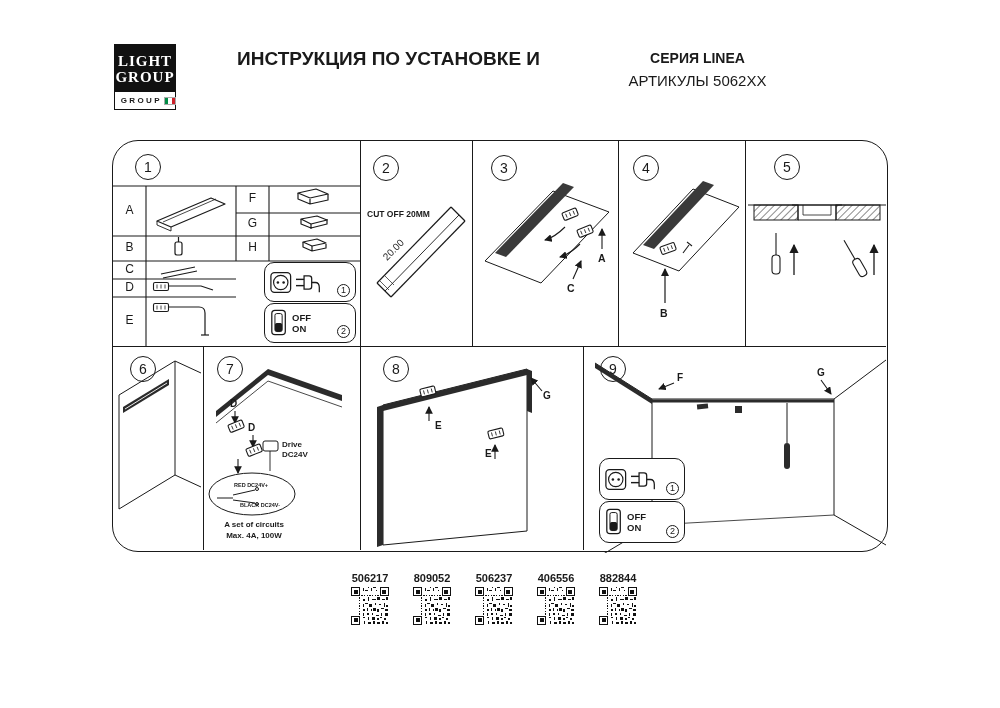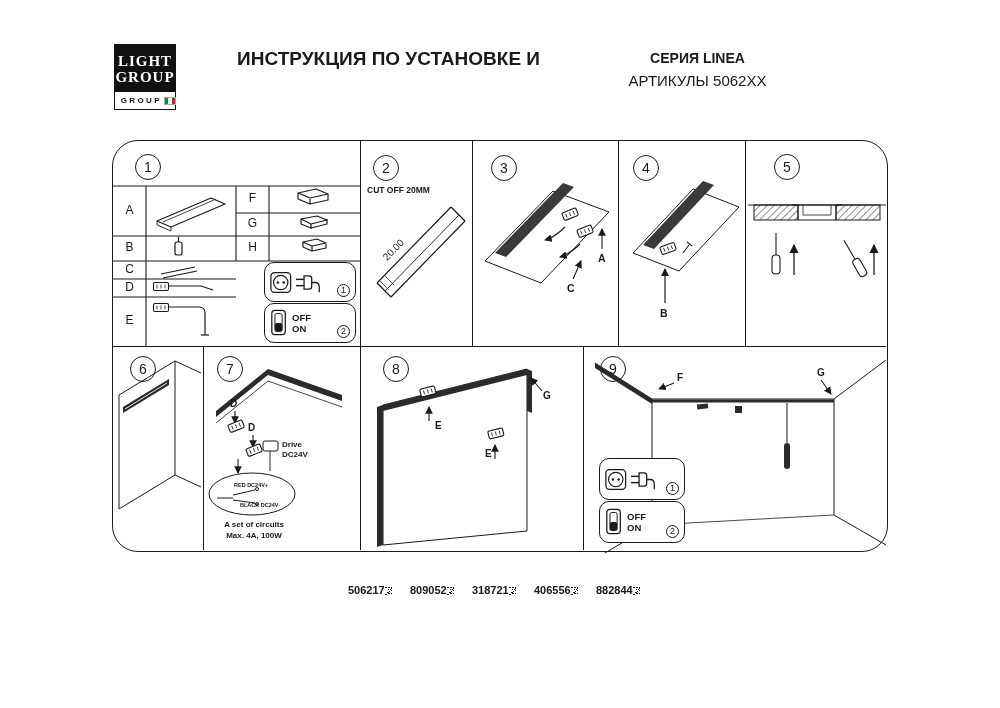--- a/index.html
+++ b/index.html
@@ -25,21 +25,21 @@
 .vd{width:1.3px}.hd{height:1.3px}
 .num{position:absolute;width:26px;height:26px;border:1.3px solid #1a1a1a;border-radius:50%;display:flex;align-items:center;justify-content:center;font-size:14px;background:#fff}
 .cl{position:absolute;width:33px;text-align:center;font-size:12px}
 .clr{left:123px}
 .pb-box{position:absolute;border:1.3px solid #1a1a1a;border-radius:10px;display:flex;align-items:center;gap:4px;padding:2px 5px;background:#fff}
 .stepnum{width:13px;height:13px;min-width:13px;border:1px solid #1a1a1a;border-radius:50%;font-size:9px;line-height:1;display:flex;align-items:center;justify-content:center;margin-left:auto;align-self:flex-end;margin-bottom:2px}
 .onoff{display:flex;flex-direction:column;font-weight:bold;font-size:9.5px;line-height:11px}
 .cutoff{position:absolute;font-size:8.5px;font-weight:bold;white-space:nowrap}
 
 .qr-row{position:absolute;left:348px;top:572px;display:flex;gap:18px}
-.qr-item{width:44px;display:flex;flex-direction:row;align-items:center}
+.qr-item{width:44px;display:flex;flex-direction:column;align-items:center}
 .qr-label{font-size:11px;font-weight:bold;margin-bottom:3px}
 .qr{width:38px;height:38px}
 svg text{font-family:"Liberation Sans",sans-serif;fill:#1a1a1a}
 </style>
 </head>
 <body>
 
 <svg width="0" height="0" style="position:absolute" aria-hidden="true">
   <defs>
     <marker id="arr" viewBox="0 0 8 8" refX="7" refY="4" markerWidth="7" markerHeight="7" orient="auto">
@@ -192,21 +192,21 @@
       <svg width="18" height="28" viewBox="0 0 20 30">
           <use href="#sym-switch"></use>
         </svg>
       <span class="onoff">
         <span>OFF</span>
         <span>ON</span>
       </span>
       <span class="stepnum">2</span>
     </div>
 
-    <div class="cutoff" style="left:254px;top:44px">CUT OFF 20MM</div>
+    <div class="cutoff" style="left:254px;top:68px">CUT OFF 20MM</div>
     <svg class="abs" style="left:248px;top:0" width="112" height="205">
       <g fill="none" stroke="#1a1a1a" stroke-width="1.2">
         <path d="M16,142 L90,66"></path>
         <path d="M24,150 L98,74" stroke-width="0.9"></path>
         <path d="M30,156 L104,80"></path>
         <path d="M16,142 L30,156"></path>
         <path d="M90,66 L104,80"></path>
         <path d="M19,140 l9,9 M24,135 l9,9" stroke-width="0.7"></path>
       </g>
       <text x="26" y="120" font-size="10" transform="rotate(-45 26 120)">20.00</text>
@@ -390,21 +390,21 @@
           <use href="#sym-qr"></use>
         </svg>
     </div>
     <div class="qr-item">
       <div class="qr-label">809052</div>
       <svg class="qr" viewBox="0 0 29 29" shape-rendering="crispEdges">
           <use href="#sym-qr"></use>
         </svg>
     </div>
     <div class="qr-item">
-      <div class="qr-label">318721</div>
+      <div class="qr-label">506237</div>
       <svg class="qr" viewBox="0 0 29 29" shape-rendering="crispEdges">
           <use href="#sym-qr"></use>
         </svg>
     </div>
     <div class="qr-item">
       <div class="qr-label">406556</div>
       <svg class="qr" viewBox="0 0 29 29" shape-rendering="crispEdges">
           <use href="#sym-qr"></use>
         </svg>
     </div>

